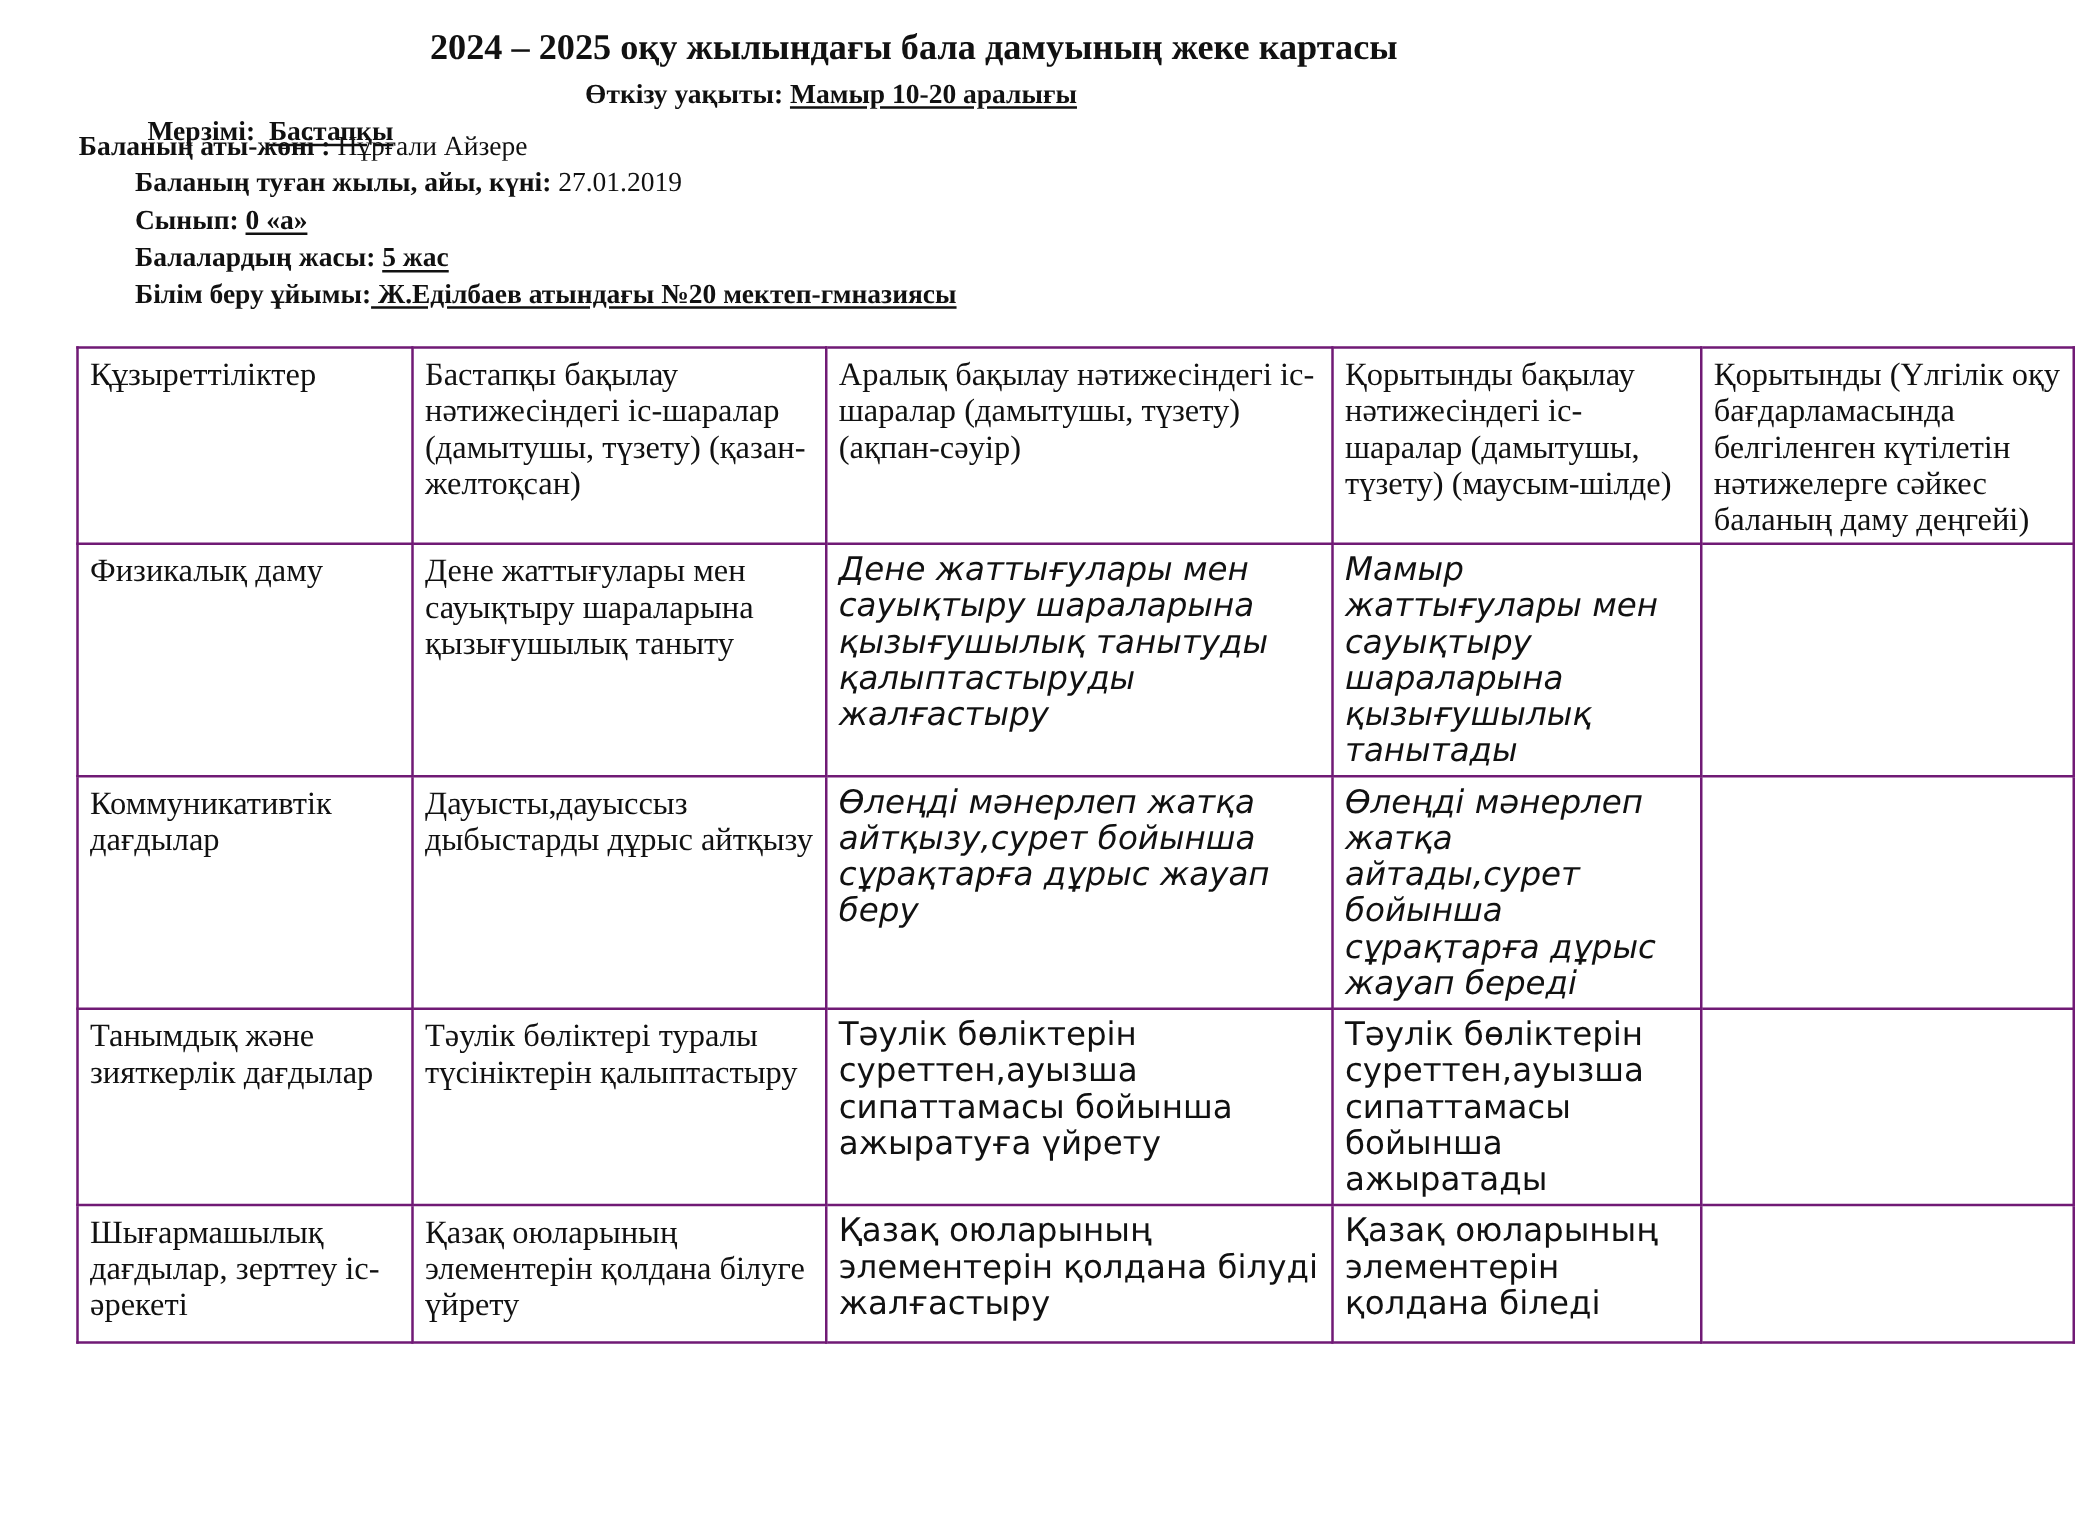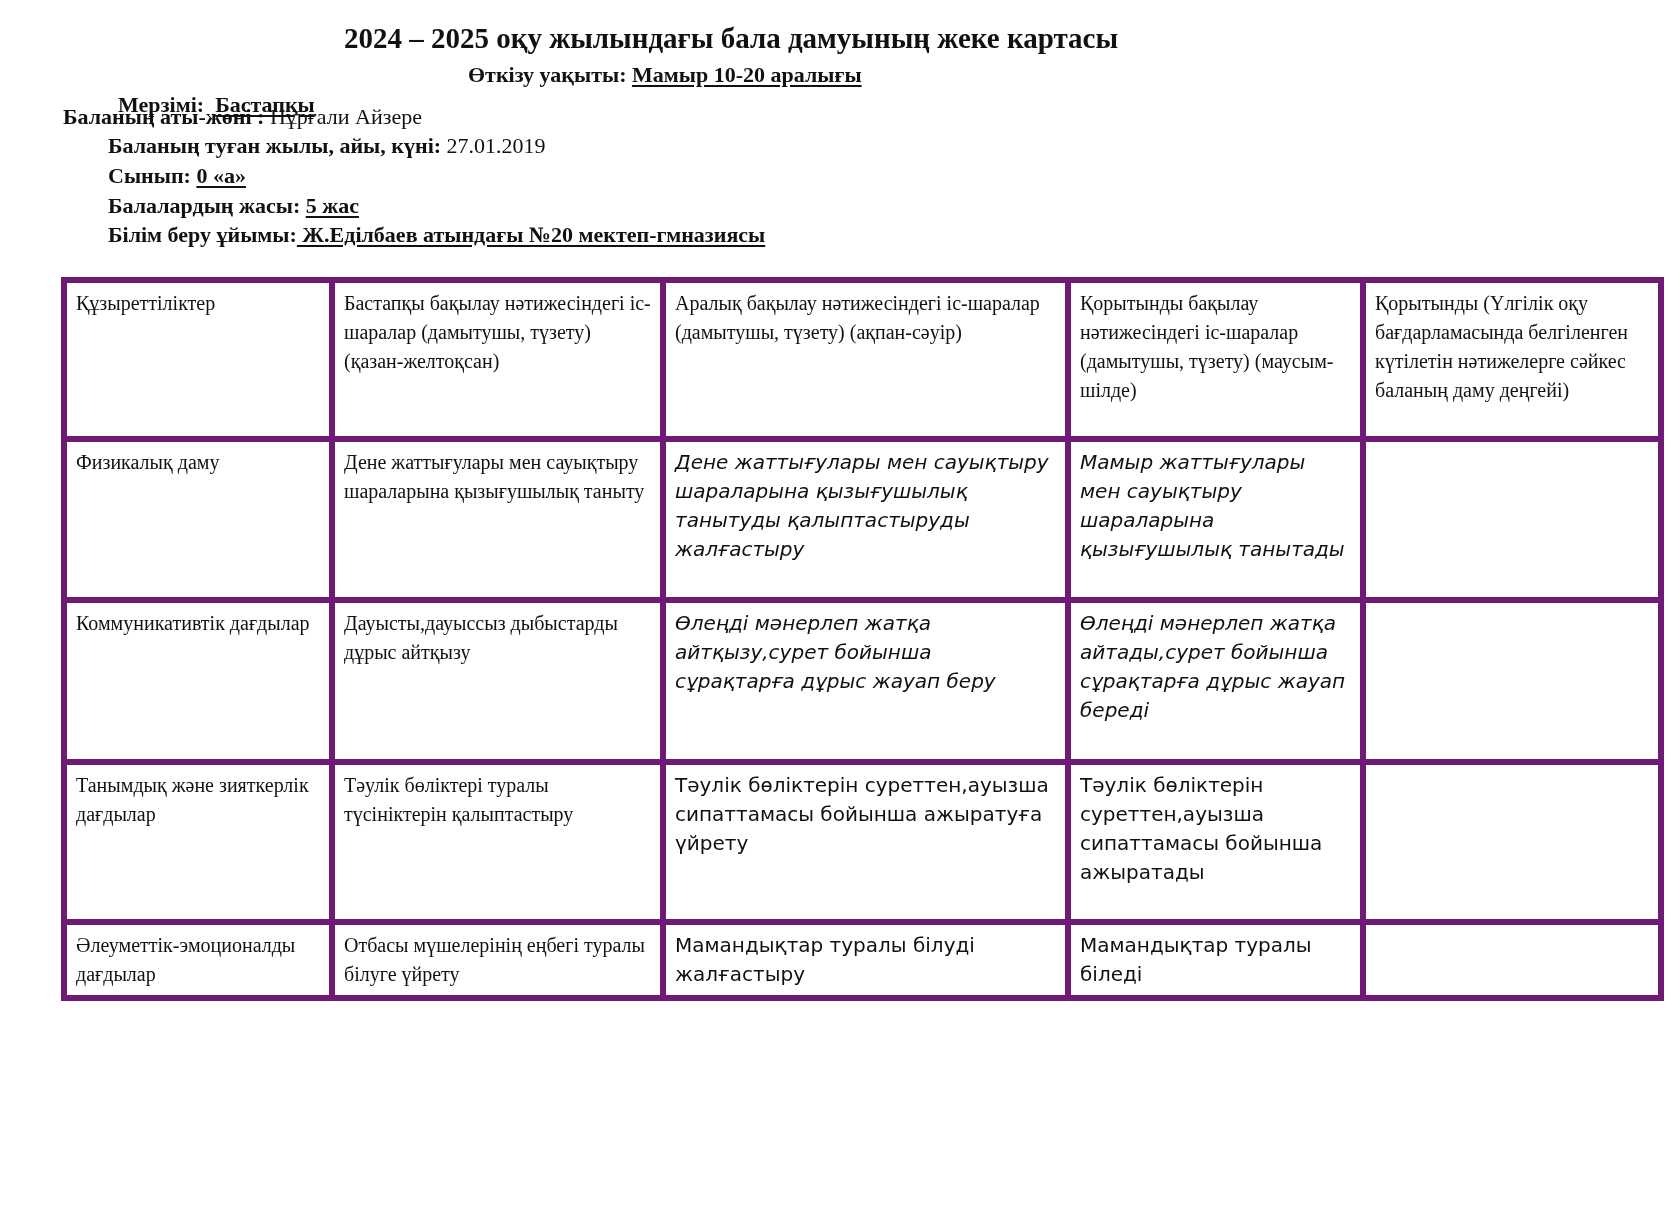--- a/index.html
+++ b/index.html
@@ -17,22 +17,22 @@
   #birth { left: 108px; top: 133px; }
   #class { left: 108px; top: 163px; }
   #age { left: 108px; top: 193px; text-align: center; }
   #org { left: 108px; top: 222px; }
 
   table.grid {
     position: absolute; left: 61px; top: 277px; width: 1597px;
     border-collapse: collapse; table-layout: fixed;
   }
   table.grid td {
-    border: 6px solid #701a75; vertical-align: top; padding: 6px 8px 4px 9px;
-    font-size: 20px; line-height: 29px;
+    border: 2px solid #701a75; vertical-align: top; padding: 6px 8px 4px 9px;
+    font-size: 26px; line-height: 29px;
   }
   col.c1 { width: 268px; } col.c2 { width: 331px; } col.c3 { width: 405px; }
   col.c4 { width: 295px; } col.c5 { width: 298px; }
   tr.head td { height: 143px; }
   tr.r1 td { height: 145px; } tr.r2 td { height: 146px; } tr.r3 td { height: 144px; }
   tr.r4 td { height: 98px; } tr.r5 td { height: 60px; }
   .sans { font-family: "DejaVu Sans", "Liberation Sans", sans-serif; font-size: 17.5px; line-height: 31px; }
   .sans.it { font-style: italic; }
   .sans.b { font-weight: normal; }
   td.c3cell, td.c4cell { padding-top: 6px; }
@@ -100,21 +100,21 @@
     <td class="sans it c4cell">Өлеңді мәнерлеп жатқа айтады,сурет бойынша сұрақтарға дұрыс жауап береді</td>
     <td></td>
   </tr>
   <tr class="r3">
     <td>Танымдық және зияткерлік дағдылар</td>
     <td>Тәулік бөліктері туралы түсініктерін қалыптастыру</td>
     <td class="sans b c3cell">Тәулік бөліктерін суреттен,ауызша сипаттамасы бойынша ажыратуға үйрету</td>
     <td class="sans b c4cell">Тәулік бөліктерін суреттен,ауызша сипаттамасы бойынша ажыратады</td>
     <td></td>
   </tr>
-  <tr class="r5">
-    <td>Әлеуметтік-эмоционалды дағдылар</td>
-    <td>Отбасы мүшелерінің еңбегі туралы білуге үйрету</td>
-    <td class="sans b c3cell">Мамандықтар туралы білуді жалғастыру</td>
-    <td class="sans b c4cell">Мамандықтар туралы біледі</td>
+  <tr class="r4">
+    <td>Шығармашылық дағдылар, зерттеу іс-әрекеті</td>
+    <td>Қазақ оюларының элементерін қолдана білуге үйрету</td>
+    <td class="sans b c3cell">Қазақ оюларының элементерін қолдана білуді жалғастыру</td>
+    <td class="sans b c4cell">Қазақ оюларының элементерін қолдана біледі</td>
     <td></td>
   </tr>
 </tbody>
   </table>
 
 </body></html>

